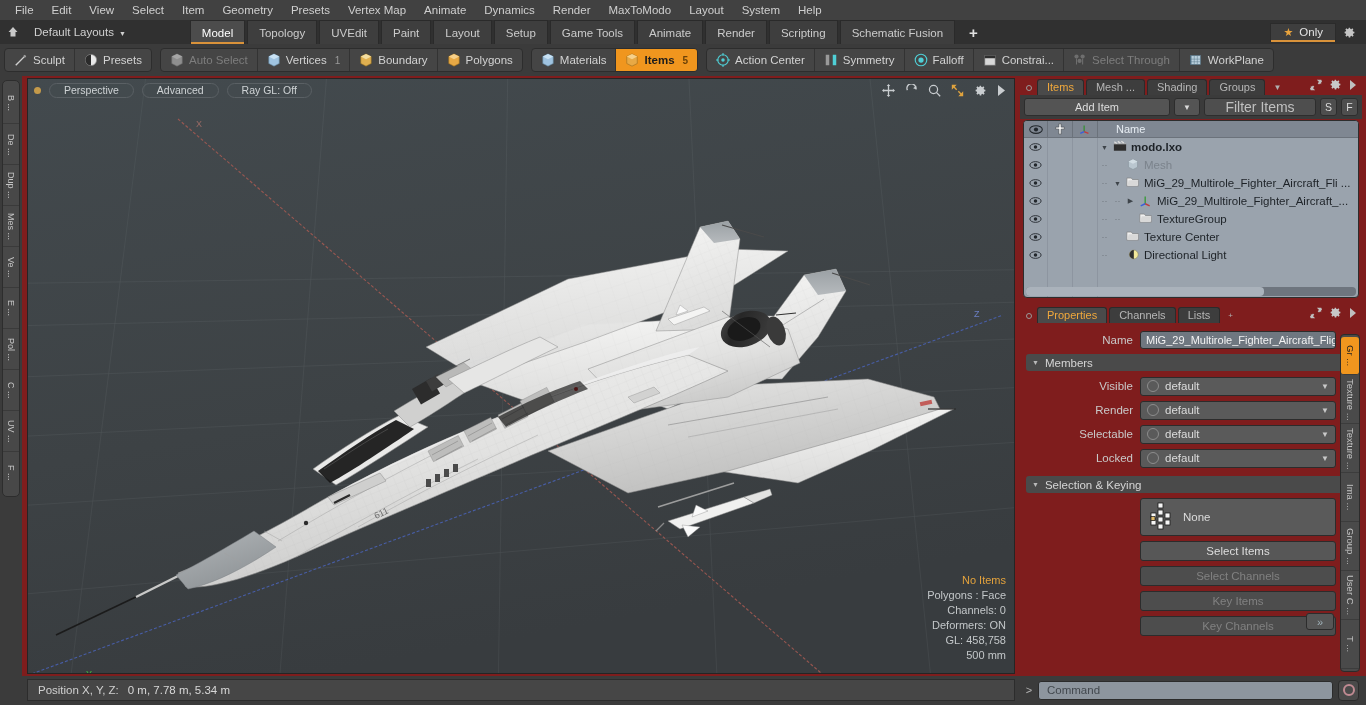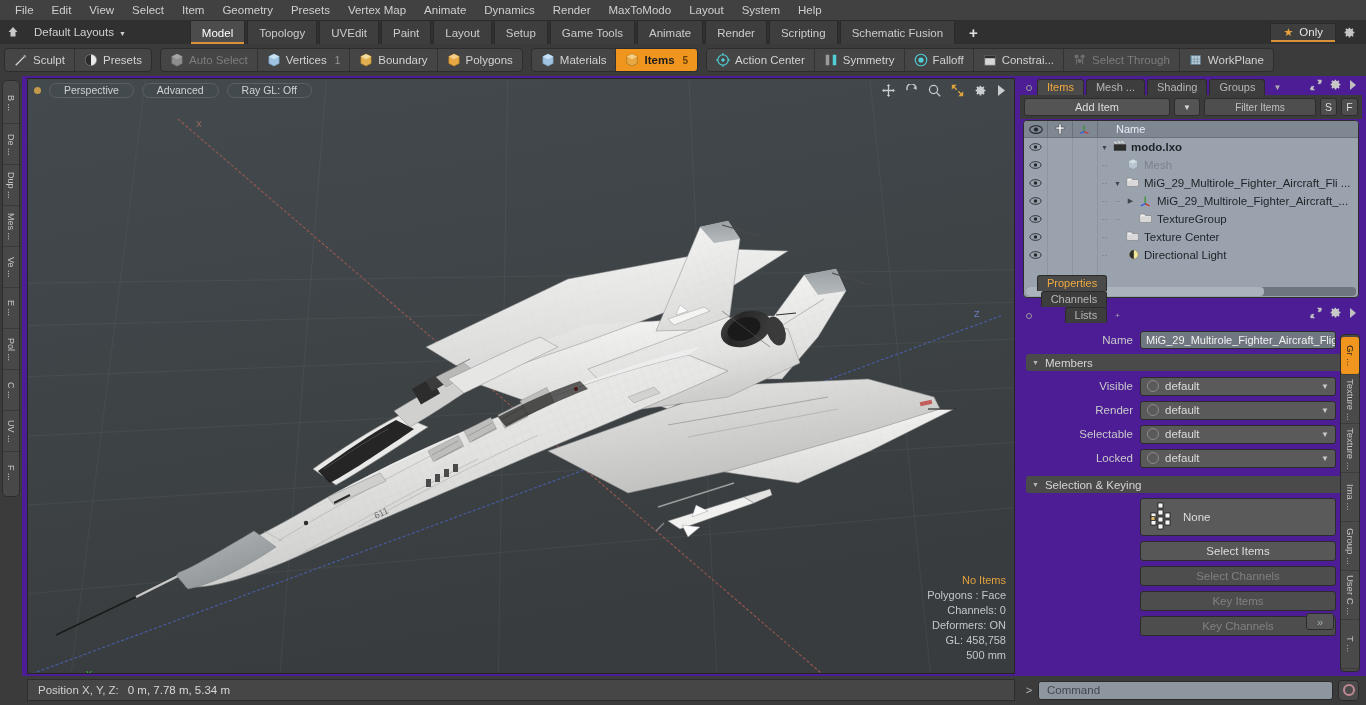--- a/index.html
+++ b/index.html
@@ -5,21 +5,21 @@
   * { box-sizing: border-box; margin: 0; padding: 0; }
   html, body {
     width: 1366px; height: 705px;
     background: #3a3a3a;
     font-family: "Liberation Sans", sans-serif;
     font-size: 11px;
     color: #c8c8c8;
     overflow: hidden;
     -webkit-font-smoothing: antialiased;
   }
-  #app { position: relative; width: 1366px; height: 705px; background: #4c1d95; padding-left: 24px; }
+  #app { position: relative; width: 1366px; height: 705px; background: #7f1d1d; padding-left: 24px; }
 
   
   .menubar {
     position: absolute; left:0; top:0; width:1366px; height:20px;
     background:#414141; display:flex; align-items:center; padding-left:6px;
   }
   .menubar .mi {
     padding: 2px 9px; color:#cfcfcf; font-size:11.5px; line-height:14px;
     white-space:nowrap; cursor:default;
   }
@@ -146,21 +146,21 @@
   .btn-addit {
     flex:1 1 auto; height:18px; background:#545454; border:1px solid #2d2d2d; border-radius:3px;
     display:flex; align-items:center; justify-content:center; font-size:11px; color:#dedede;
   }
   .btn-addit-dd {
     width:26px; height:18px; background:#545454; border:1px solid #2d2d2d; border-radius:3px;
     display:flex; align-items:center; justify-content:center; font-size:8px; color:#dadada;
   }
   .filter-in {
     width:112px; height:18px; background:#4e4e4e; border:1px solid #2d2d2d; border-radius:3px;
-    display:flex; align-items:center; justify-content:center; font-size:10px; color:#c0c0c0;
+    display:flex; align-items:center; justify-content:center; font-size:14px; color:#c0c0c0;
   }
   .sq {
     width:17px; height:18px; background:#4e4e4e; border:1px solid #2d2d2d; border-radius:3px;
     display:flex; align-items:center; justify-content:center; font-size:10.5px; color:#dcdcdc;
   }
 
   .itemtree {
     margin:1px 3px 0; height:178px; background:#9aa3ad;
     border:1px solid #2d2d2d; border-radius:4px; overflow:hidden; position:relative;
   }
@@ -984,21 +984,21 @@
           </div>
         </div>
       <div class="it-scroll">
         <div class="it-scroll-trk"></div>
           <div class="it-scroll-thm"></div>
       </div>
     </div>
 
     <div class="pane-tabs" style="margin-top:8px;">
       <div class="pt-dot"></div>
-      <div id="prop-tabs" style="display:flex;align-items:flex-end;flex-direction:column;">
+      <div id="prop-tabs" style="display:flex;align-items:flex-end;">
           <div class="pt active">Properties</div>
           <div class="pt">Channels</div>
           <div class="pt">Lists</div>
         </div>
       <div class="pt-caret">+</div>
       <div class="pt-right">
         <span>
           <svg width="12" height="12" viewBox="0 0 14 14">
               <path fill="#c0c0c0" d="M1 13 L5 9 L3.5 7.5 L0 11z M13 1 L9 5 L10.5 6.5 L14 3z"></path>
               <path fill="#c0c0c0" d="M8 1h5v5l-1.6-1.6L8 1z M6 13H1V8l1.6 1.6L6 13z"></path>

